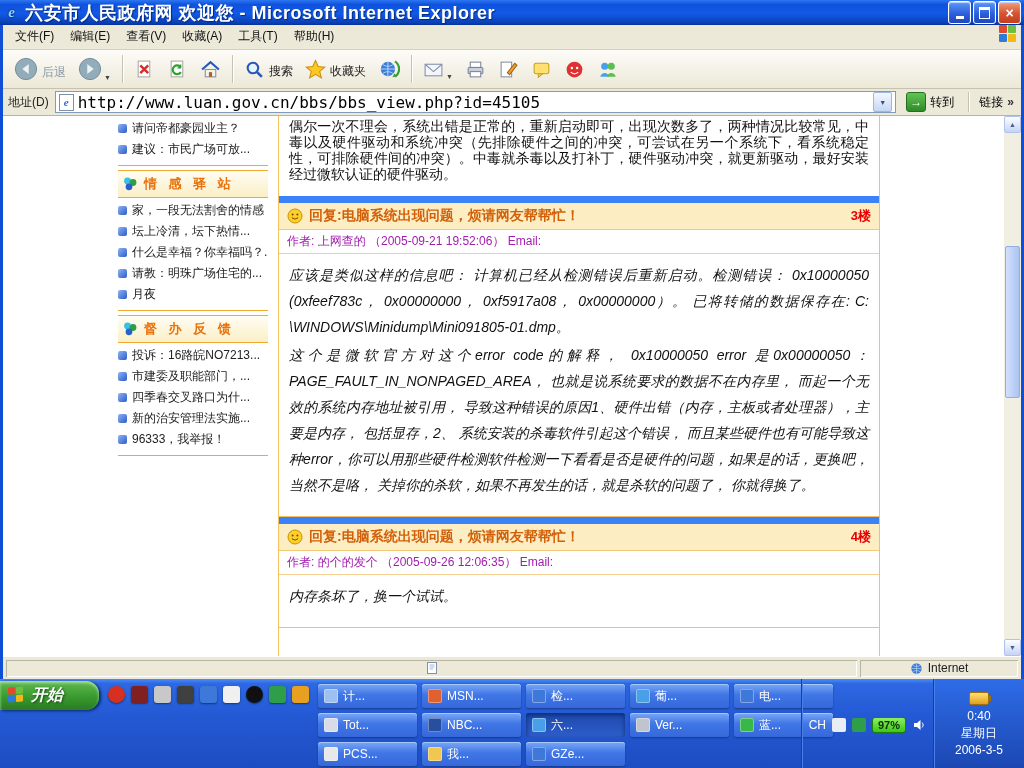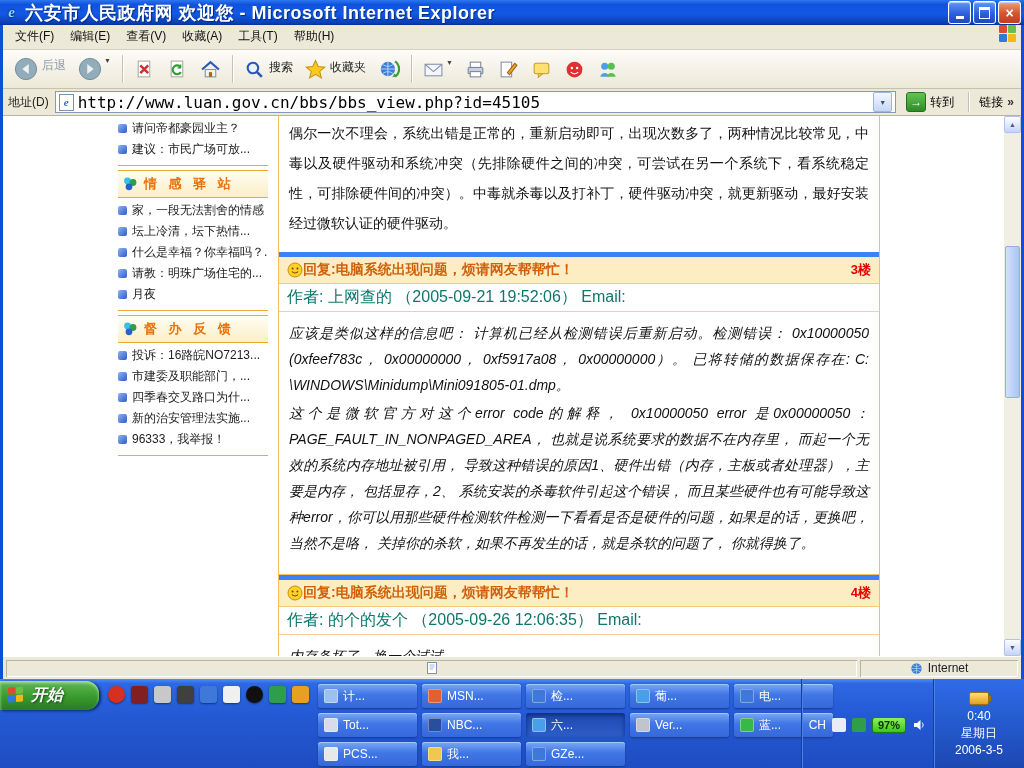--- a/index.html
+++ b/index.html
@@ -28,21 +28,21 @@
   .menubar{height:24px;background:#ECE9D8;border-bottom:1px solid #D4D0C0;display:flex;align-items:flex-start;padding:0 4px;}
   .menu-item{padding:3px 8px;font-size:12px;color:#111;}
   .menu-spacer{flex:1;}
   .win-flag{width:18px;height:18px;display:grid;grid-template-columns:8px 8px;grid-template-rows:8px 8px;gap:1px;padding:0;}
   .win-flag i{display:block;border-radius:1px;}
   .wf1{background:#E24A2E}.wf2{background:#6CBE45}.wf3{background:#2E7CD8}.wf4{background:#F2B815}
 
   
   .toolbar{height:38px;background:linear-gradient(#FDFCF8,#ECE9D8);border-bottom:1px solid #C6C2B2;
     display:flex;align-items:center;padding:0 6px;gap:2px;}
-  .tb-btn{display:flex;align-items:flex-start;gap:4px;padding:3px 5px;border-radius:3px;font-size:12px;color:#222;}
+  .tb-btn{display:flex;align-items:flex-end;gap:4px;padding:3px 5px;border-radius:3px;font-size:12px;color:#222;}
   .tb-btn.disabled{color:#8A9AA4;}
   .tb-sep{width:1px;height:28px;background:#C6C2B2;box-shadow:1px 0 0 #fff;margin:0 4px;}
   .tb-drop{font-size:7px;color:#444;margin-left:-2px;}
   svg{display:block;}
 
   
   .addressbar{height:26px;background:#ECE9D8;border-bottom:1px solid #B8B4A4;display:flex;align-items:center;padding:0 5px;gap:6px;}
   .addr-label{font-size:12px;color:#222;}
   .addr-input{flex:1;height:20px;background:#fff;border:1px solid #7F9DB9;display:flex;align-items:center;padding:0 3px;gap:4px;}
   .addr-doc{width:13px;height:15px;background:#fff;border:1px solid #8090A8;display:flex;align-items:center;justify-content:center;
@@ -62,26 +62,26 @@
 
   .sidebar{width:150px;padding-top:0;font-size:12px;flex:none;}
   .side-group{border-bottom:1px solid #F0A830;padding:2px 0 5px;}
   .side-item{display:flex;align-items:center;gap:5px;line-height:21px;color:#222;white-space:nowrap;overflow:hidden;}
   .bullet{width:9px;height:9px;border-radius:2px;flex:none;background:linear-gradient(135deg,#8FB4F4,#2C5CC8);}
   .side-header{display:flex;align-items:center;gap:6px;height:26px;margin-top:4px;padding-left:4px;
     background:linear-gradient(#FFFDF4,#FBEFC6);border-top:1px solid #F0A830;border-bottom:1px solid #F0A830;
     color:#E8720C;font-weight:bold;font-size:13px;letter-spacing:4px;white-space:nowrap;}
 
   .main{width:600px;flex:none;border-left:1px solid #F5C060;border-right:1px solid #F5C060;font-size:14px;color:#111;}
-  .intro{padding:2px 10px 14px;line-height:30px;text-align:justify;}
-  .reply-header{height:26px;background:#FCEEC2;border-top:5px solid #3b82f6;border-bottom:1px solid #F2CB78;
-    display:flex;align-items:center;padding:0 8px;}
+  .intro{padding:2px 10px 14px;line-height:16px;text-align:justify;}
+  .reply-header{height:26px;background:#FCEEC2;border-top:7px solid #3b82f6;border-bottom:1px solid #F2CB78;
+    display:flex;align-items:center;gap:6px;padding:0 8px;}
   .reply-title{flex:1;color:#D2600A;font-weight:bold;font-size:14px;white-space:nowrap;overflow:hidden;}
   .reply-floor{color:#E80000;font-weight:bold;font-size:13px;}
-  .reply-author{padding:3px 8px;font-size:16px;color:#0f766e;border-bottom:1px solid #F5D090;}
+  .reply-author{padding:3px 8px;font-size:12px;color:#a21caf;border-bottom:1px solid #F5D090;}
   .reply-body{padding:8px 10px 16px;line-height:26px;border-bottom:1px solid #F5C060;text-align:justify;}
   .reply-body p{margin:0 0 2px 0;font-style:italic;}
 
   
   .scrollbar{position:absolute;right:0;top:0;width:17px;height:100%;background:#F1EFE2;}
   .sb-btn{position:absolute;left:0;width:17px;height:17px;box-sizing:border-box;
     background:linear-gradient(#FDFEFF,#C6D3F7);border:1px solid #AFC2EA;border-radius:2px;
     display:flex;align-items:center;justify-content:center;font-size:7px;color:#44608F;}
   .sb-btn.up{top:0;} .sb-btn.down{bottom:0;}
   .sb-thumb{position:absolute;left:1px;right:1px;top:130px;height:150px;border-radius:2px;

